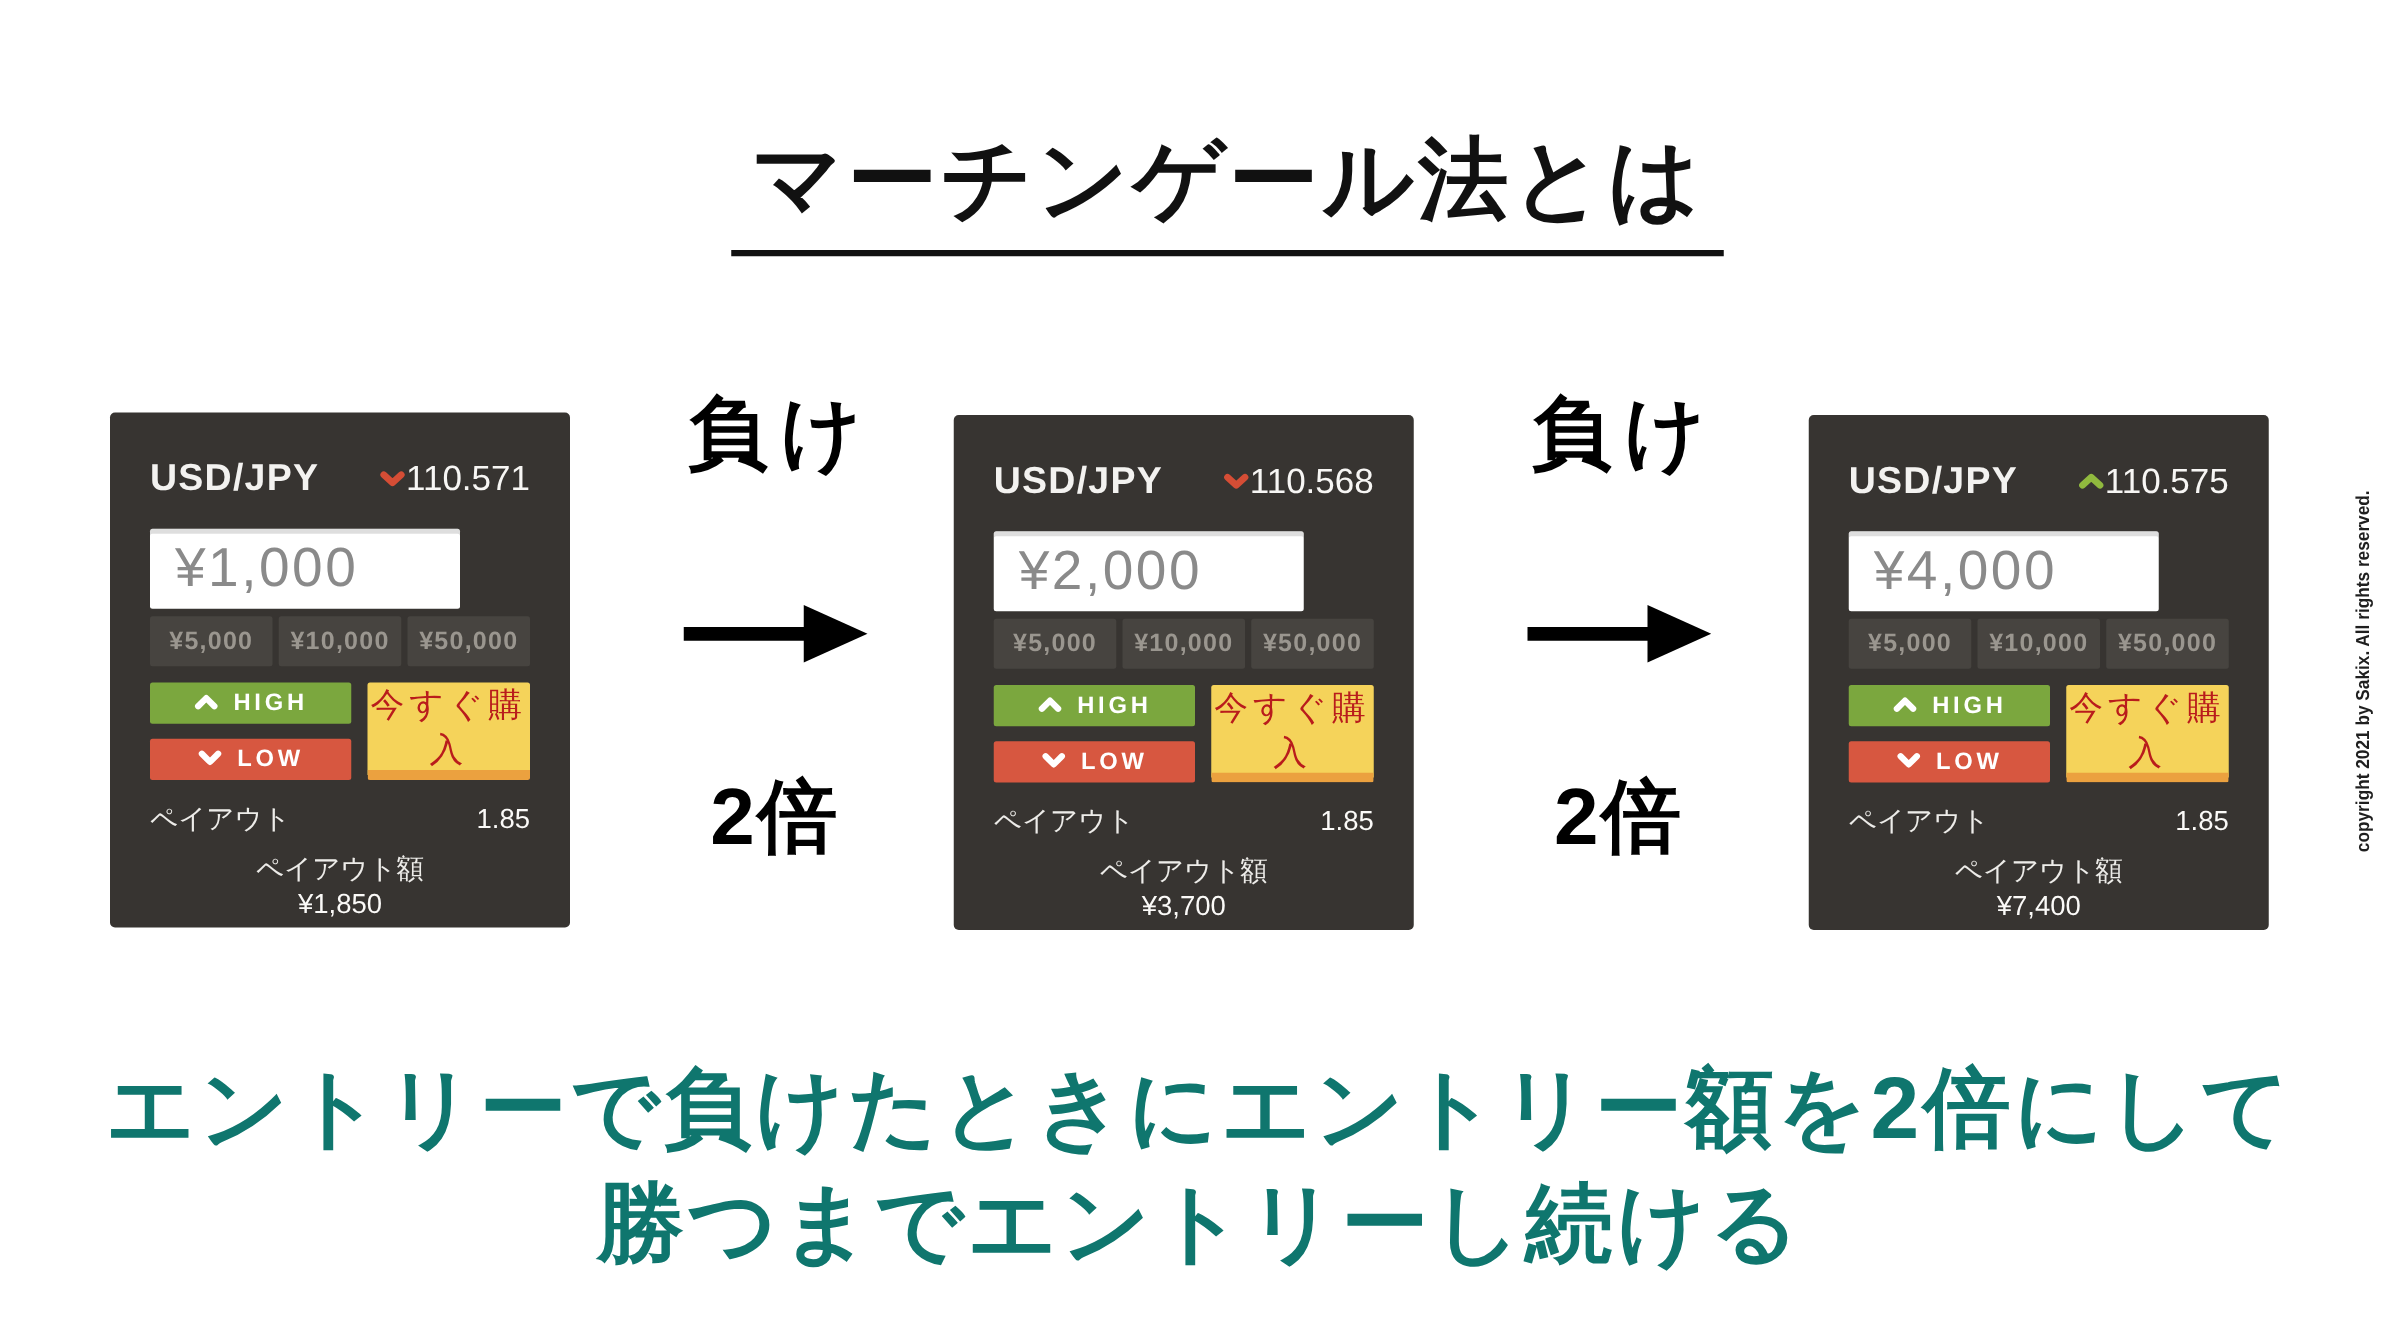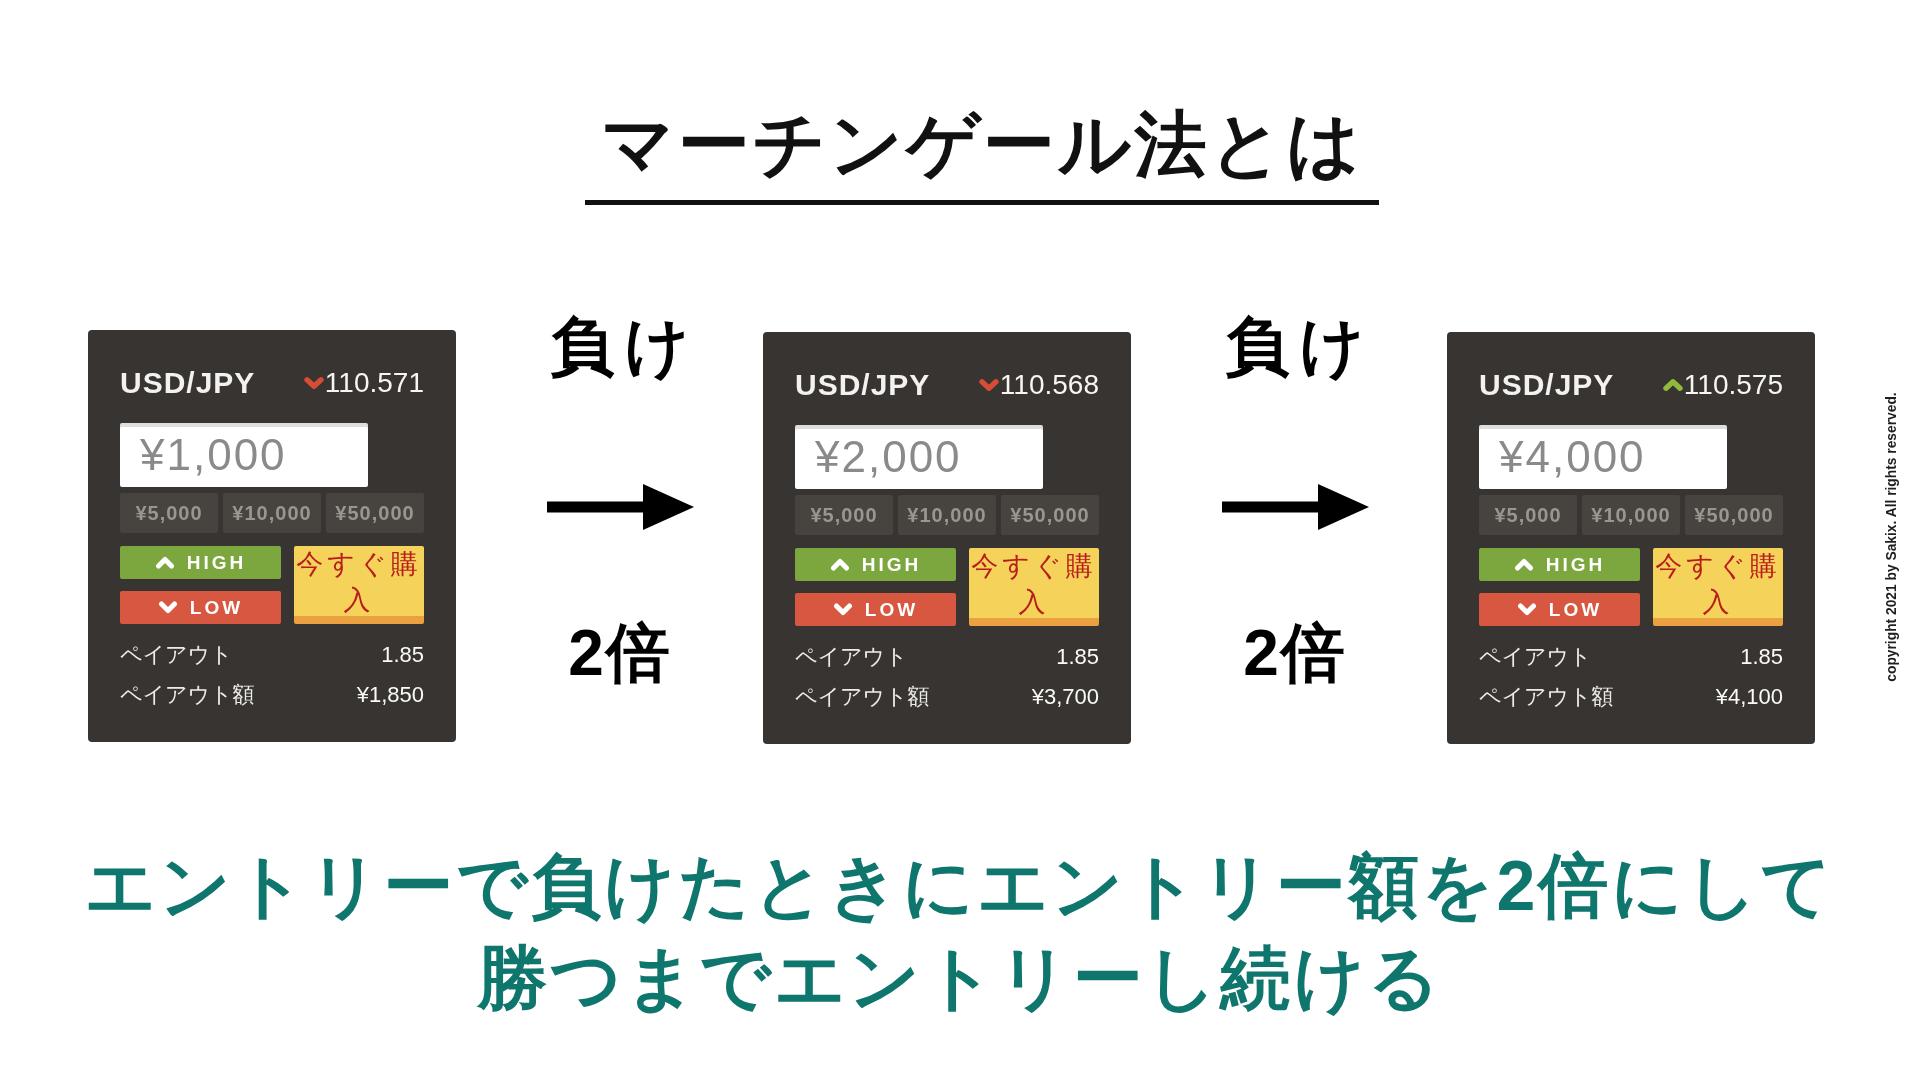--- a/index.html
+++ b/index.html
@@ -53,21 +53,21 @@
          font-family:"Liberation Sans",sans-serif;cursor:pointer;}
   .btn-hl svg{width:20px;height:13px;}
   .btn-high{background:var(--high-green);}
   .btn-low{background:var(--low-red);}
   .btn-low svg{transform:rotate(180deg);}
   .btn-buy{flex:1;background:var(--buy-yellow);border:none;border-bottom:8px solid var(--buy-border);
          border-radius:2px;font-size:27px;letter-spacing:4px;color:#b91c1c;
          font-family:Liberation Mono, monospace;cursor:pointer;}
 
   .payout-row{display:flex;justify-content:space-between;align-items:center;font-size:22px;margin-top:16px;}
-  .payout-row.second{margin-top:10px;}
+  .payout-row.second{margin-top:10px;flex-direction:column;}
   .payout-label{color:#edece9;}
   .payout-value{color:#fbfaf8;}
 
   
   .transition{position:absolute;top:280px;width:240px;height:430px;}
   #t-0{left:500px;}
   #t-1{left:1175px;}
   .t-result,.t-action{position:absolute;width:100%;text-align:center;font-weight:bold;color:#000;}
   .t-result{top:2px;font-size:64px;letter-spacing:10px;padding-left:10px;margin-top:21px;}
   .t-action{top:330px;font-size:64px;letter-spacing:2px;}
@@ -233,21 +233,21 @@
         </button>
       </div>
       <button class="btn-buy">今すぐ購入</button>
     </div>
     <div class="payout-row">
       <span class="payout-label">ペイアウト</span>
       <span class="payout-value">1.85</span>
     </div>
     <div class="payout-row second">
       <span class="payout-label">ペイアウト額</span>
-      <span class="payout-value">¥4,100</span>
+      <span class="payout-value">¥7,400</span>
     </div>
   </div>
 
   <div class="caption" id="caption-1">エントリーで負けたときにエントリー額を2倍にして</div>
   <div class="caption" id="caption-2">勝つまでエントリーし続ける</div>
 
   <div class="copyright">copyright 2021 by Sakix. All rights reserved.</div>
 
 </div>
 

